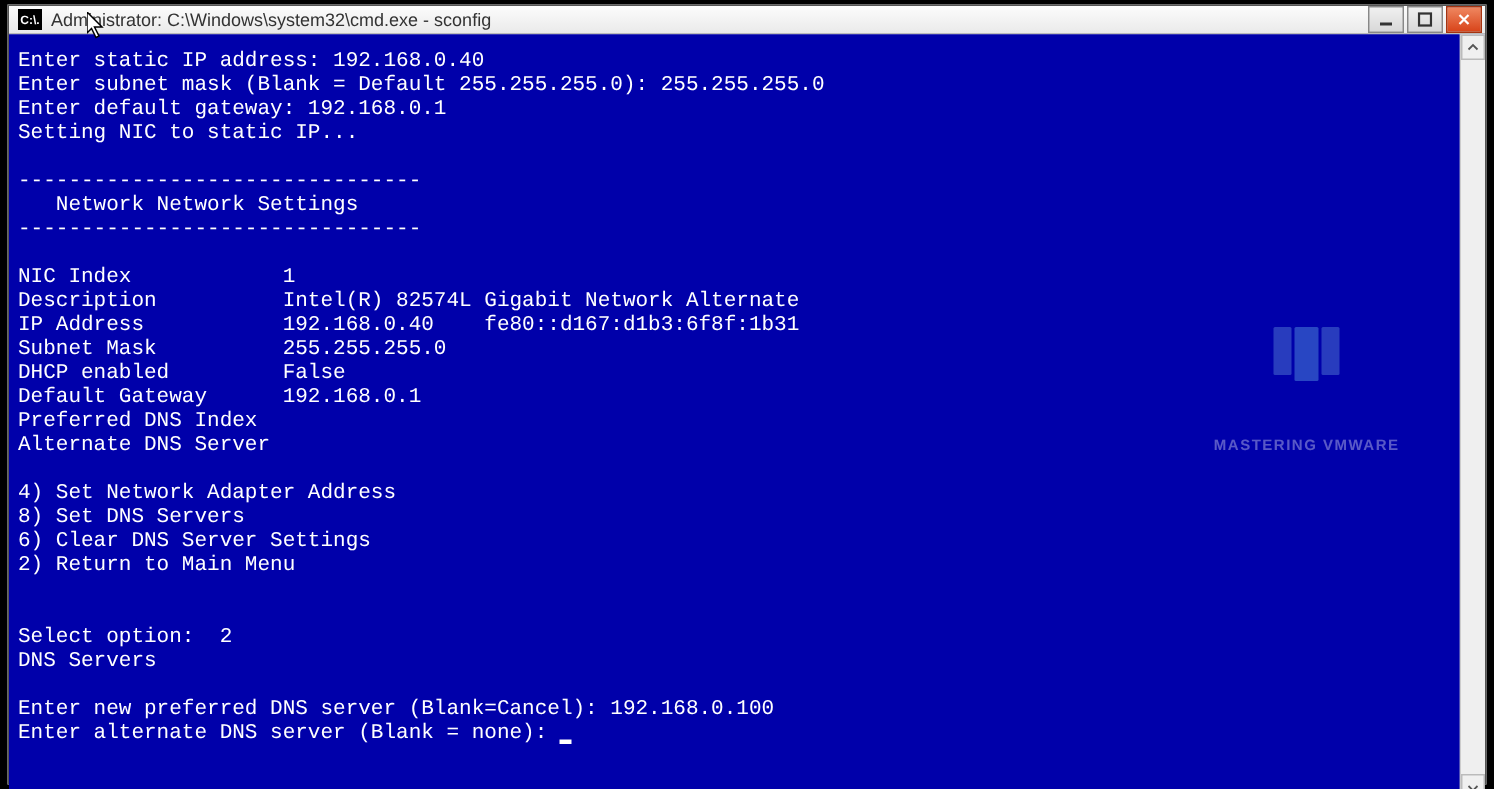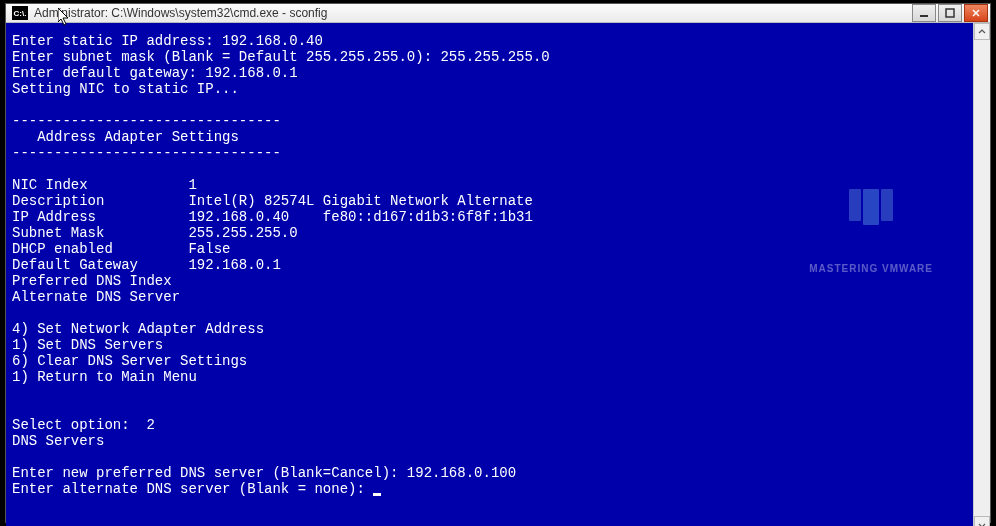--- a/index.html
+++ b/index.html
@@ -114,21 +114,21 @@
       display: inline-block;
       width: 8px;
       height: 3px;
       background: #fff;
       vertical-align: bottom;
       margin-bottom: 1px;
     }
     .watermark {
       position: absolute;
       right: 40px;
-      top: 134px;
+      top: 163px;
       color: rgba(255,255,255,0.35);
       font-family: 'Segoe UI', Arial, sans-serif;
       text-align: left;
       pointer-events: none;
     }
     .watermark-logo {
       display: flex;
       justify-content: center;
       gap: 2px;
       margin-bottom: 4px;
@@ -182,36 +182,36 @@
       </div>
     </div>
   </div>
   <div class="terminal-wrap">
     <div class="terminal"><span>Enter static IP address: 192.168.0.40</span>
 <span>Enter subnet mask (Blank = Default 255.255.255.0): 255.255.255.0</span>
 <span>Enter default gateway: 192.168.0.1</span>
 <span>Setting NIC to static IP...</span>
 <span></span>
 <span>--------------------------------</span>
-<span>   Address Adapter Settings</span>
+<span>   Network Network Settings</span>
 <span>--------------------------------</span>
 <span></span>
 <span>NIC Index            1</span>
 <span>Description          Intel(R) 82574L Gigabit Network Alternate</span>
 <span>IP Address           192.168.0.40    fe80::d167:d1b3:6f8f:1b31</span>
 <span>Subnet Mask          255.255.255.0</span>
 <span>DHCP enabled         False</span>
 <span>Default Gateway      192.168.0.1</span>
 <span>Preferred DNS Index</span>
 <span>Alternate DNS Server</span>
 <span></span>
 <span>4) Set Network Adapter Address</span>
-<span>1) Set DNS Servers</span>
+<span>8) Set DNS Servers</span>
 <span>6) Clear DNS Server Settings</span>
-<span>1) Return to Main Menu</span>
+<span>2) Return to Main Menu</span>
 <span></span>
 <span></span>
 <span>Select option:  2</span>
 <span>DNS Servers</span>
 <span></span>
 <span>Enter new preferred DNS server (Blank=Cancel): 192.168.0.100</span>
 <span>Enter alternate DNS server (Blank = none): </span><span class="cursor-block"></span>
       <div class="watermark">
         <div class="watermark-logo">
           <div class="wm-server"></div>

